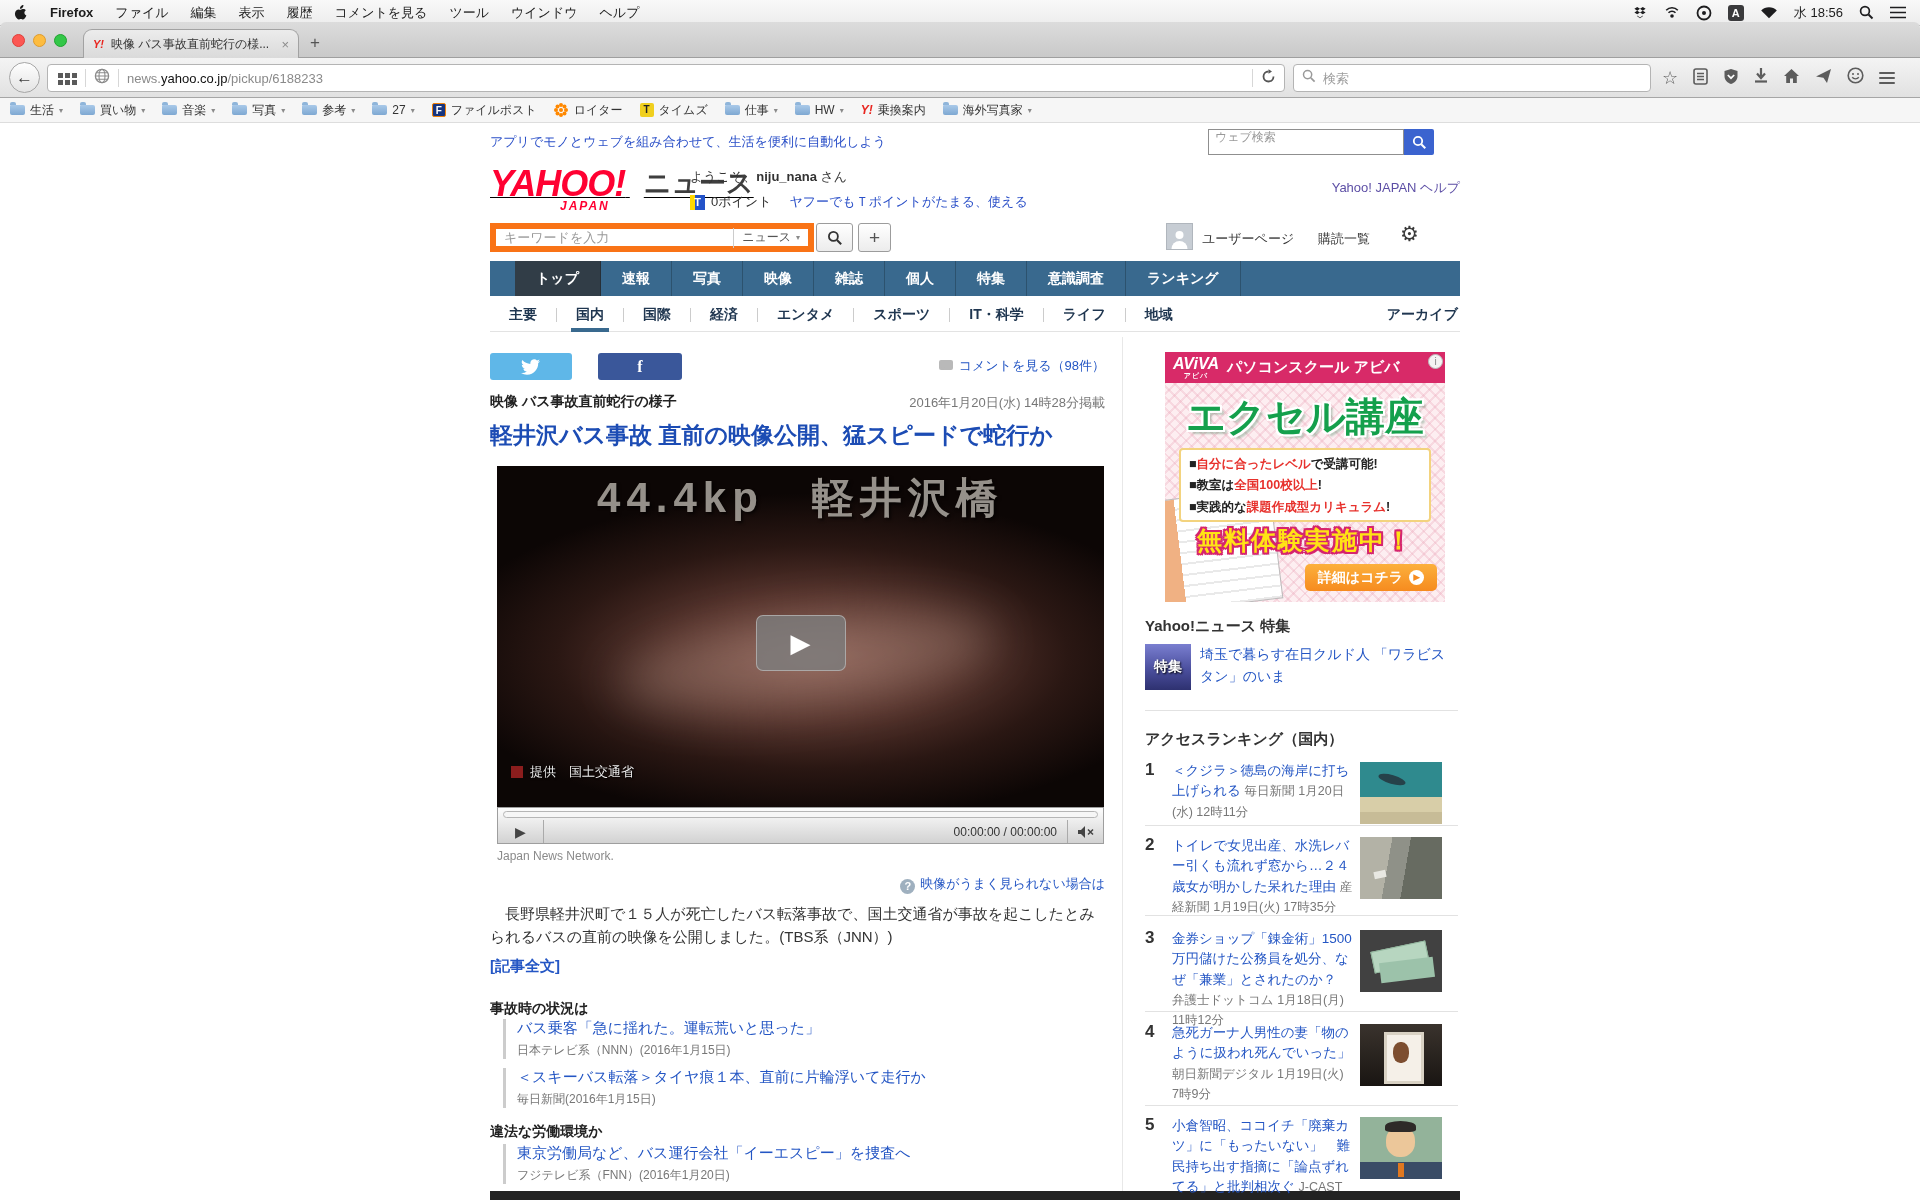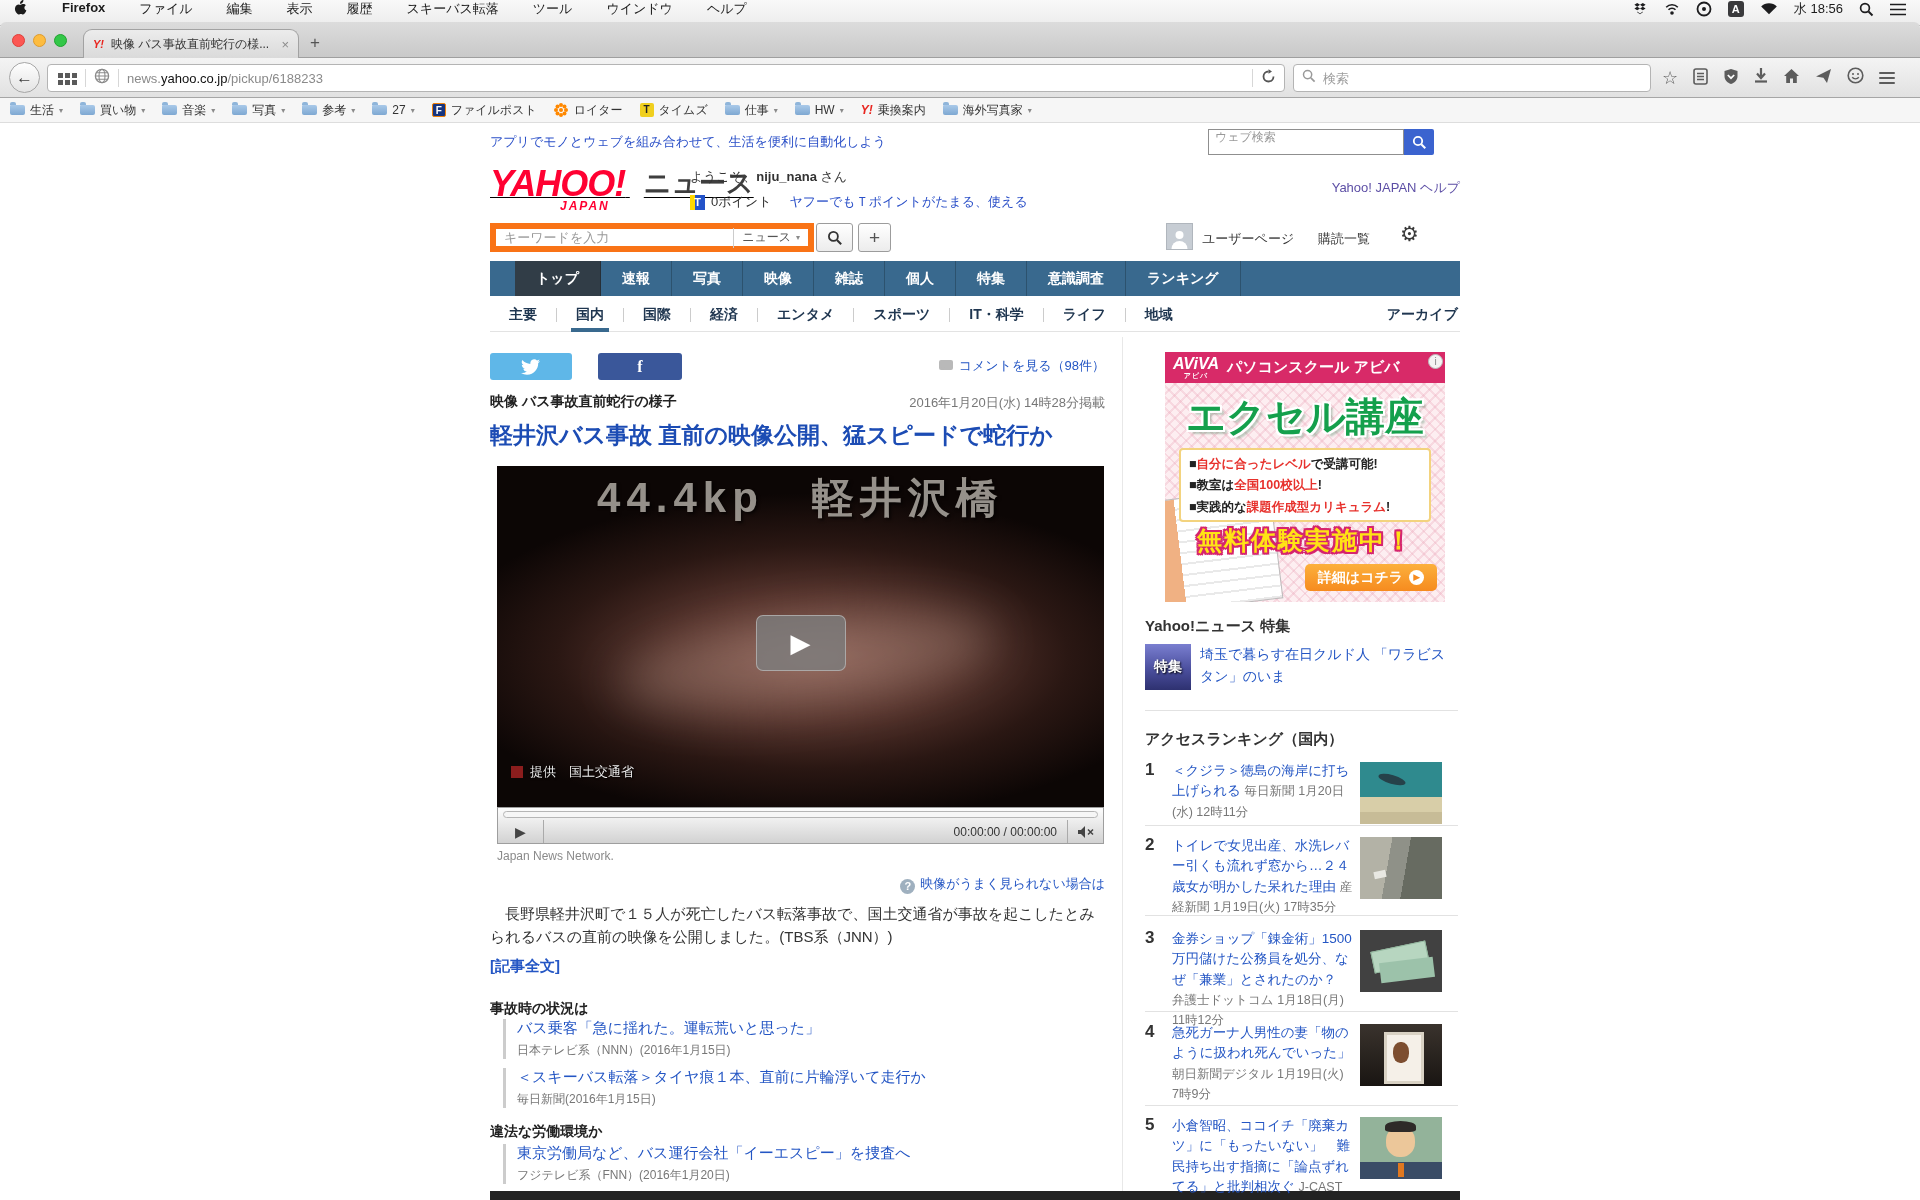--- a/index.html
+++ b/index.html
@@ -1,20 +1,20 @@
 <!DOCTYPE html>
 <html><head>
 <meta charset="utf-8">
 <style>
   * { margin:0; padding:0; box-sizing:border-box; }
   html,body { width:1920px; height:1200px; font-family:"Liberation Sans","DejaVu Sans",sans-serif; background:#fff; }
   .screen { position:relative; width:1920px; height:1200px; overflow:hidden; background:#fff; }
 
   
-  .menubar { position:absolute; left:0; top:0; width:1920px; height:26px; background:linear-gradient(#f9f9f9,#ececec); border-bottom:1px solid #b9b9b9; display:flex; align-items:flex-start; padding:0 14px; font-size:13px; color:#1c1c1c; gap:34px; }
+  .menubar { position:absolute; left:0; top:0; width:1920px; height:26px; background:linear-gradient(#f9f9f9,#ececec); border-bottom:1px solid #b9b9b9; display:flex; align-items:center; padding:0 14px; font-size:13px; color:#1c1c1c; gap:22px; }
   .menubar .bold { font-weight:bold; }
   .menubar .mspacer { flex:1; }
   .menubar .mright { display:flex; align-items:center; gap:16px; }
   .menubar svg { display:block; }
 
   
   .tabstrip { position:absolute; left:0; top:22px; width:1920px; height:36px; background:linear-gradient(#dcdcdc,#c9c9c9); border-radius:6px 6px 0 0; border-bottom:1px solid #9f9f9f; }
   .tlights { position:absolute; left:12px; top:12px; display:flex; gap:8px; }
   .tlight { width:13px; height:13px; border-radius:50%; }
   .tl-red{ background:#fc5753; border:1px solid #df3e38;} .tl-yel{background:#fdbc40; border:1px solid #de9b2d;} .tl-grn{background:#33c748; border:1px solid #1fa32f;}
@@ -187,21 +187,21 @@
     <span>
         <svg width="14" height="16" viewBox="0 0 14 16">
           <path fill="#1c1c1c" d="M9.4 0c.2 1-.3 2-.9 2.7C7.9 3.4 6.9 3.9 6 3.8c-.2-1 .3-2 .9-2.6C7.5.5 8.6 0 9.4 0zM6.6 4.6c.9 0 1.6-.6 2.8-.6.9 0 1.9.5 2.5 1.3-2.2 1.3-1.8 4.4.5 5.3-.5 1.2-1.1 2.3-2 3.2-.8.7-1.6.8-2.4.4-.8-.4-1.5-.4-2.3 0-.9.4-1.7.3-2.4-.4C1.2 12 .4 9.1 1.3 7 1.9 5.6 3.1 4.6 4.5 4.6c.8 0 1.4.4 2.1.4z"></path>
         </svg>
       </span>
     <span class="bold">Firefox</span>
     <span>ファイル</span>
     <span>編集</span>
     <span>表示</span>
     <span>履歴</span>
-    <span>スキーバス転落</span>
+    <span>コメントを見る</span>
     <span>ツール</span>
     <span>ウインドウ</span>
     <span>ヘルプ</span>
     <span class="mspacer"></span>
     <span class="mright">
       <span>
           <svg width="16" height="16" viewBox="0 0 20 20">
             <path fill="#1d1d1f" d="M6.5 2.5 10 4.8 6.5 7.1 3 4.8zM13.5 2.5 17 4.8l-3.5 2.3L10 4.8zM3 9.4l3.5-2.3L10 9.4 6.5 11.7zM10 9.4l3.5-2.3L17 9.4l-3.5 2.3zM6.5 12.5l3.5 2.3 3.5-2.3-3.5 2.3z"></path>
             <path fill="#1d1d1f" d="M6.5 13.2 10 15.5l3.5-2.3v1L10 16.5l-3.5-2.3z"></path>
           </svg>

